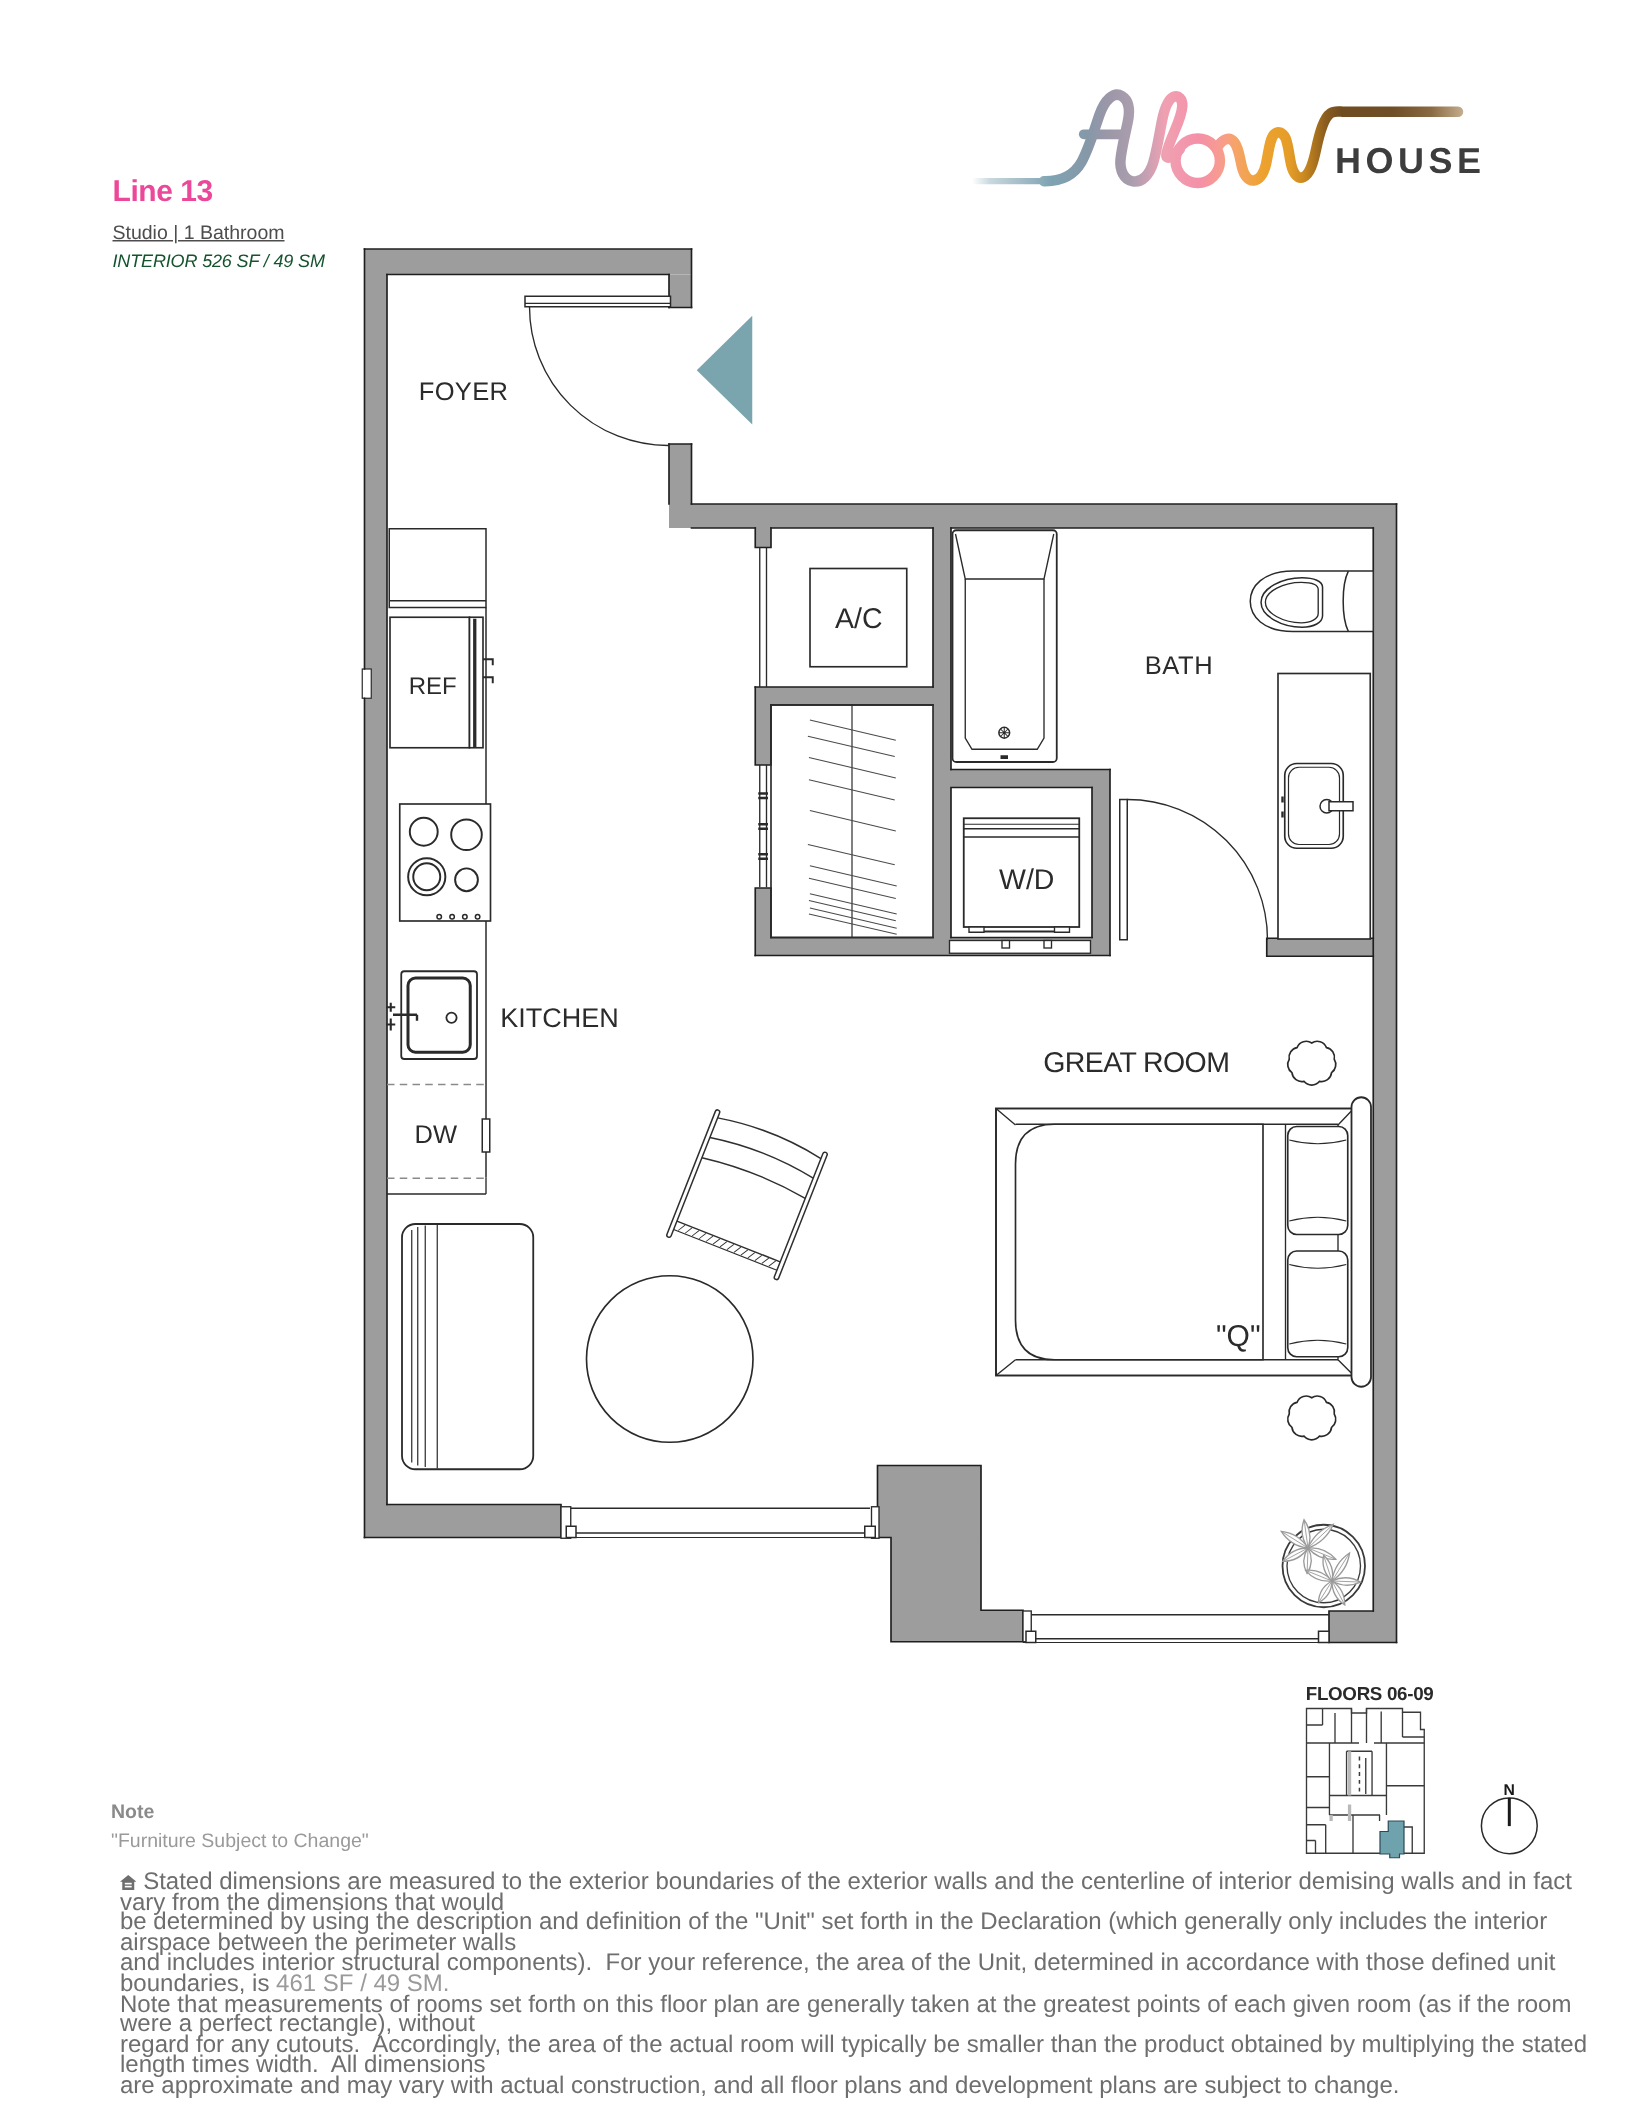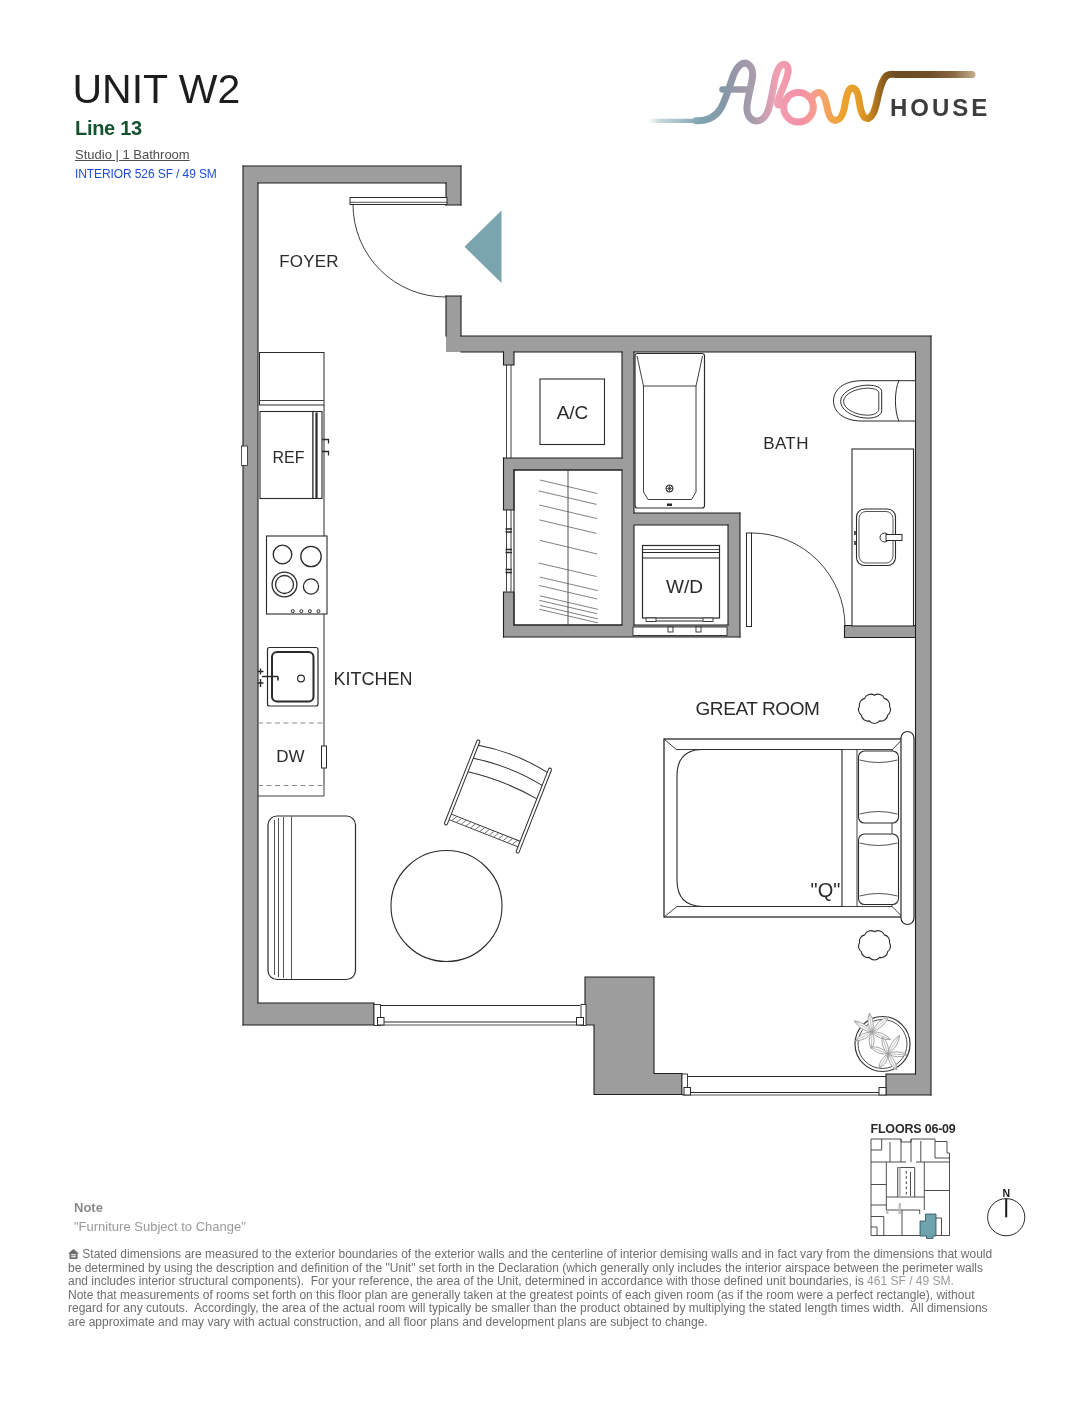--- a/index.html
+++ b/index.html
@@ -4,32 +4,31 @@
 <style>
   html,body{margin:0;padding:0;background:#ffffff;}
   #page{position:relative;width:1088px;height:1408px;background:#fff;overflow:hidden;
         font-family:"Liberation Sans",sans-serif;}
   .abs{position:absolute;}
 </style>
 </head>
 <body>
 <div id="page">
 
-  <div class="abs" style="left:72.5px;top:66px;font-size:41px;color:#1d1d1d;letter-spacing:0px;">UNIT W2</div>
-
-  <div class="abs" style="left:75px;top:117px;font-size:20px;font-weight:bold;color:#14532d;letter-spacing:-0.3px;">Line 13</div>
+
+  <div class="abs" style="left:75px;top:117px;font-size:20px;font-weight:bold;color:#ec4899;letter-spacing:-0.3px;">Line 13</div>
 
   <div class="abs" style="left:75px;top:146.5px;font-size:13px;color:#4d4d4d;text-decoration:underline;">Studio | 1 Bathroom</div>
 
-  <div class="abs" style="left:75px;top:166.5px;font-size:12px;color:#1d4ed8;letter-spacing:-0.1px;">INTERIOR 526 SF / 49 SM</div>
+  <div class="abs" style="left:75px;top:166.5px;font-size:12px;color:#14532d;letter-spacing:-0.1px;font-style:italic;">INTERIOR 526 SF / 49 SM</div>
 
   <div class="abs" style="left:74px;top:1200px;font-size:13px;font-weight:bold;color:#8a8a8a;">Note</div>
   <div class="abs" style="left:74px;top:1219px;font-size:13px;color:#9a9a9a;">"Furniture Subject to Change"</div>
 
-  <div class="abs" style="left:68px;top:1248px;width:990px;font-size:12px;line-height:13.6px;color:#6e6e6e;">
+  <div class="abs" style="left:80px;top:1248px;width:990px;font-size:16px;line-height:13.6px;color:#6e6e6e;">
   <svg width="11" height="10" viewBox="0 0 11 10" style="display:inline-block;vertical-align:-1px">
         <path d="M5.5 0 L11 4.5 L9.5 4.5 L9.5 10 L1.5 10 L1.5 4.5 L0 4.5 Z" fill="#6e6e6e"></path>
         <rect x="3.2" y="5.2" width="4.6" height="1.1" fill="#fff"></rect>
         <rect x="3.2" y="7.2" width="4.6" height="1.1" fill="#fff"></rect>
       </svg>
   Stated dimensions are measured to the exterior boundaries of the exterior walls and the centerline of interior demising walls and in fact vary from the dimensions that would<br>
 be determined by using the description and definition of the "Unit" set forth in the Declaration (which generally only includes the interior airspace between the perimeter walls<br>
 and includes interior structural components).&nbsp; For your reference, the area of the Unit, determined in accordance with those defined unit boundaries, is <span style="color:#9a9a9a">461 SF / 49 SM.</span><br>
 Note that measurements of rooms set forth on this floor plan are generally taken at the greatest points of each given room (as if the room were a perfect rectangle), without<br>
 regard for any cutouts.&nbsp; Accordingly, the area of the actual room will typically be smaller than the product obtained by multiplying the stated length times width.&nbsp; All dimensions<br>

